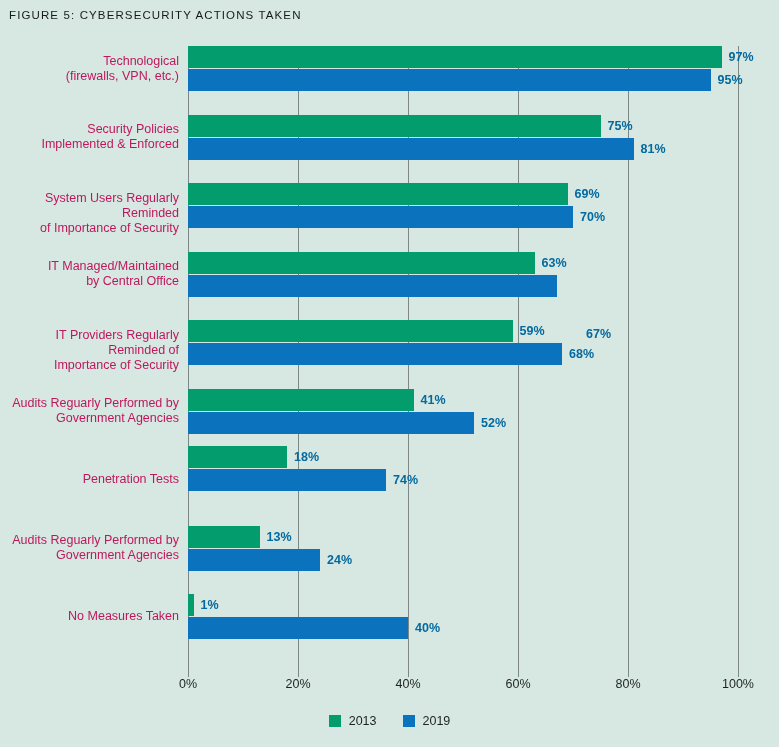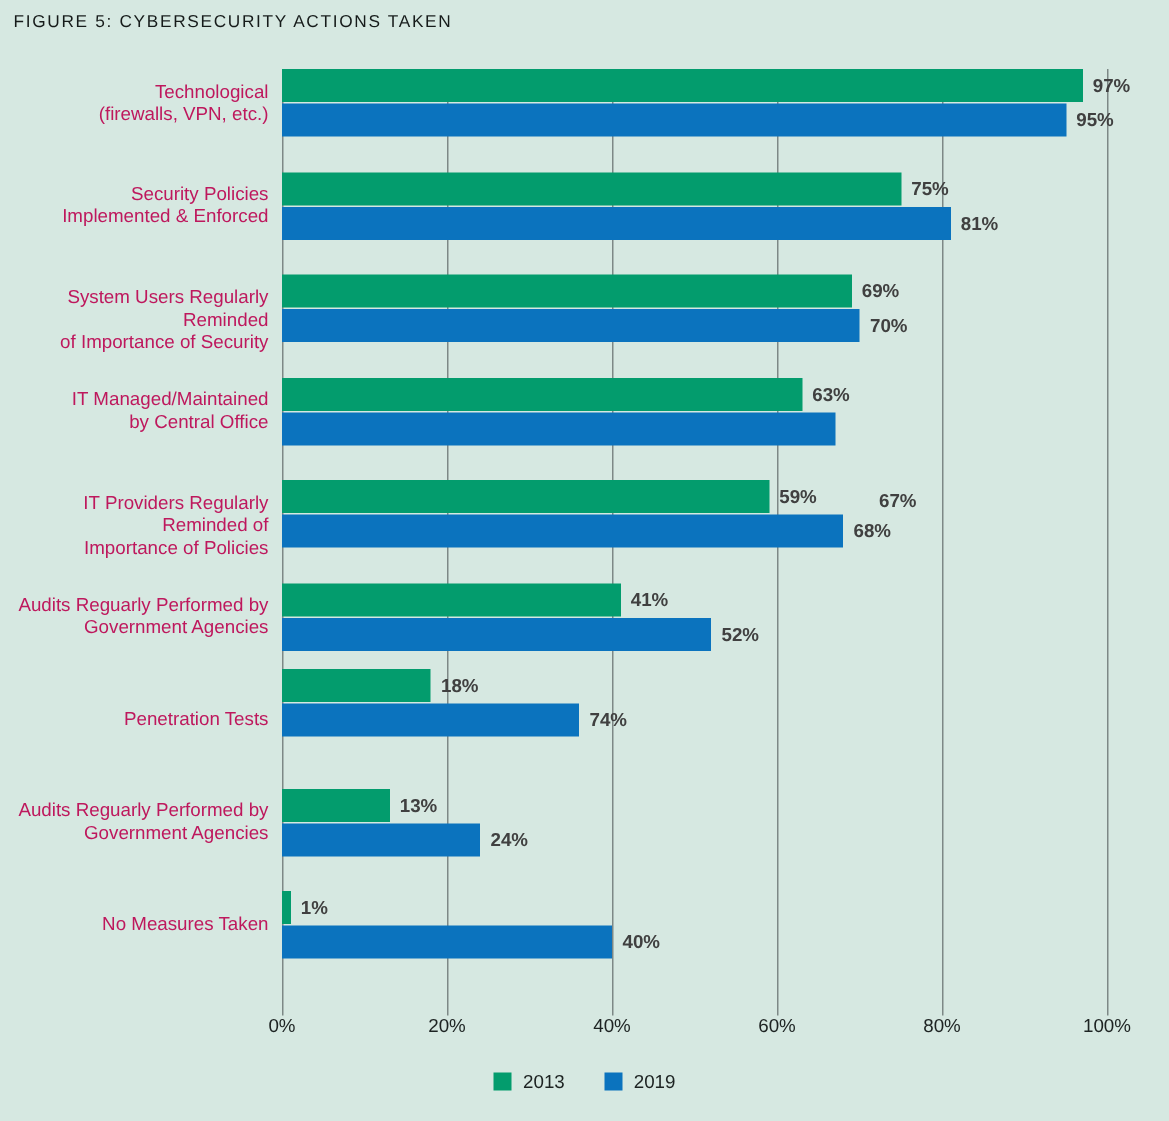--- a/index.html
+++ b/index.html
@@ -79,21 +79,21 @@
     left: 0;
     height: 22px;
   }
   .bar.y2013 { top: 0; background: #039c6d; }
   .bar.y2019 { top: 23px; background: #0b73be; }
 
   .bar-label {
     position: absolute;
     font-size: 12.5px;
     font-weight: bold;
-    color: #404040;
+    color: #0369a1;
     white-space: nowrap;
     line-height: 22px;
     height: 22px;
   }
   .bar-label.y2013 { top: 0; }
   .bar-label.y2019 { top: 23px; }
 
   
   .cat-label {
     position: absolute;
@@ -181,21 +181,21 @@
       <div class="cat-label" style="top: 144.5px;">
         <div>System Users Regularly Reminded</div>
         <div>of Importance of Security</div>
       </div>
       <div class="cat-label" style="top: 213px;">
         <div>IT Managed/Maintained</div>
         <div>by Central Office</div>
       </div>
       <div class="cat-label" style="top: 281.5px;">
         <div>IT Providers Regularly Reminded of</div>
-        <div>Importance of Policies</div>
+        <div>Importance of Security</div>
       </div>
       <div class="cat-label" style="top: 350px;">
         <div>Audits Reguarly Performed by</div>
         <div>Government Agencies</div>
       </div>
       <div class="cat-label" style="top: 426px;">
         <div>Penetration Tests</div>
       </div>
       <div class="cat-label" style="top: 487px;">
         <div>Audits Reguarly Performed by</div>

